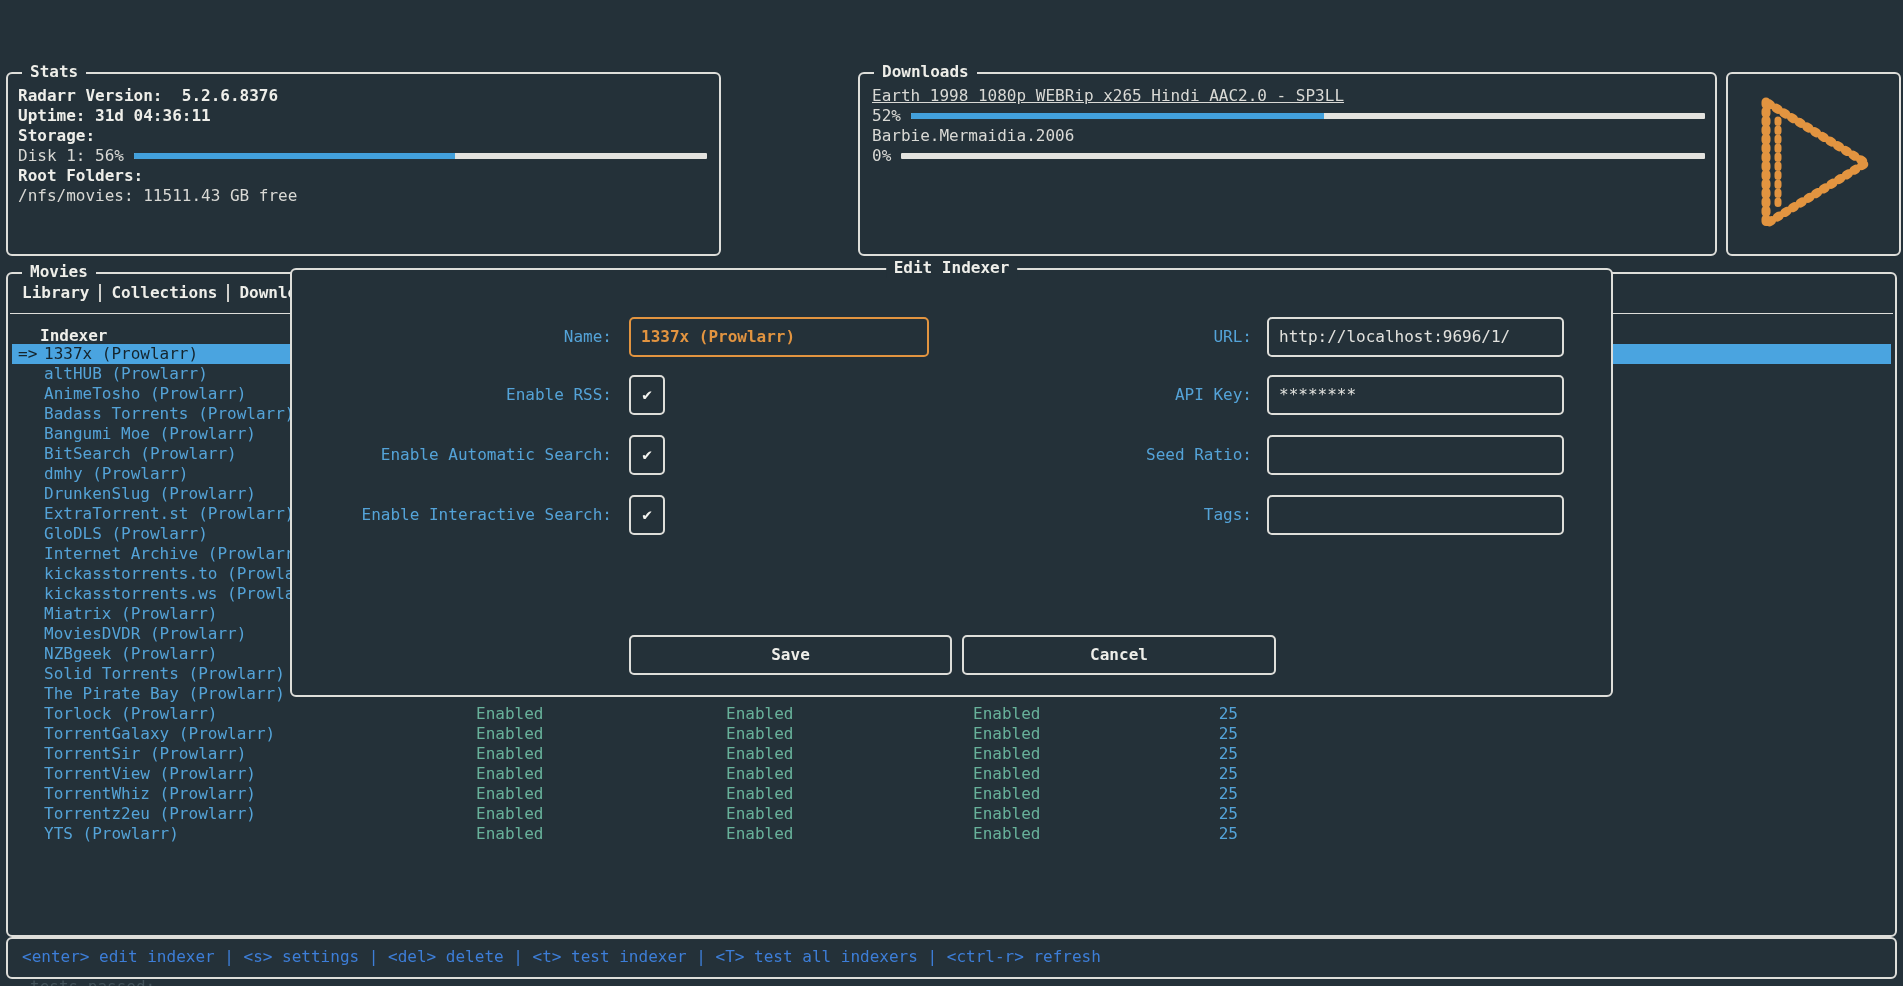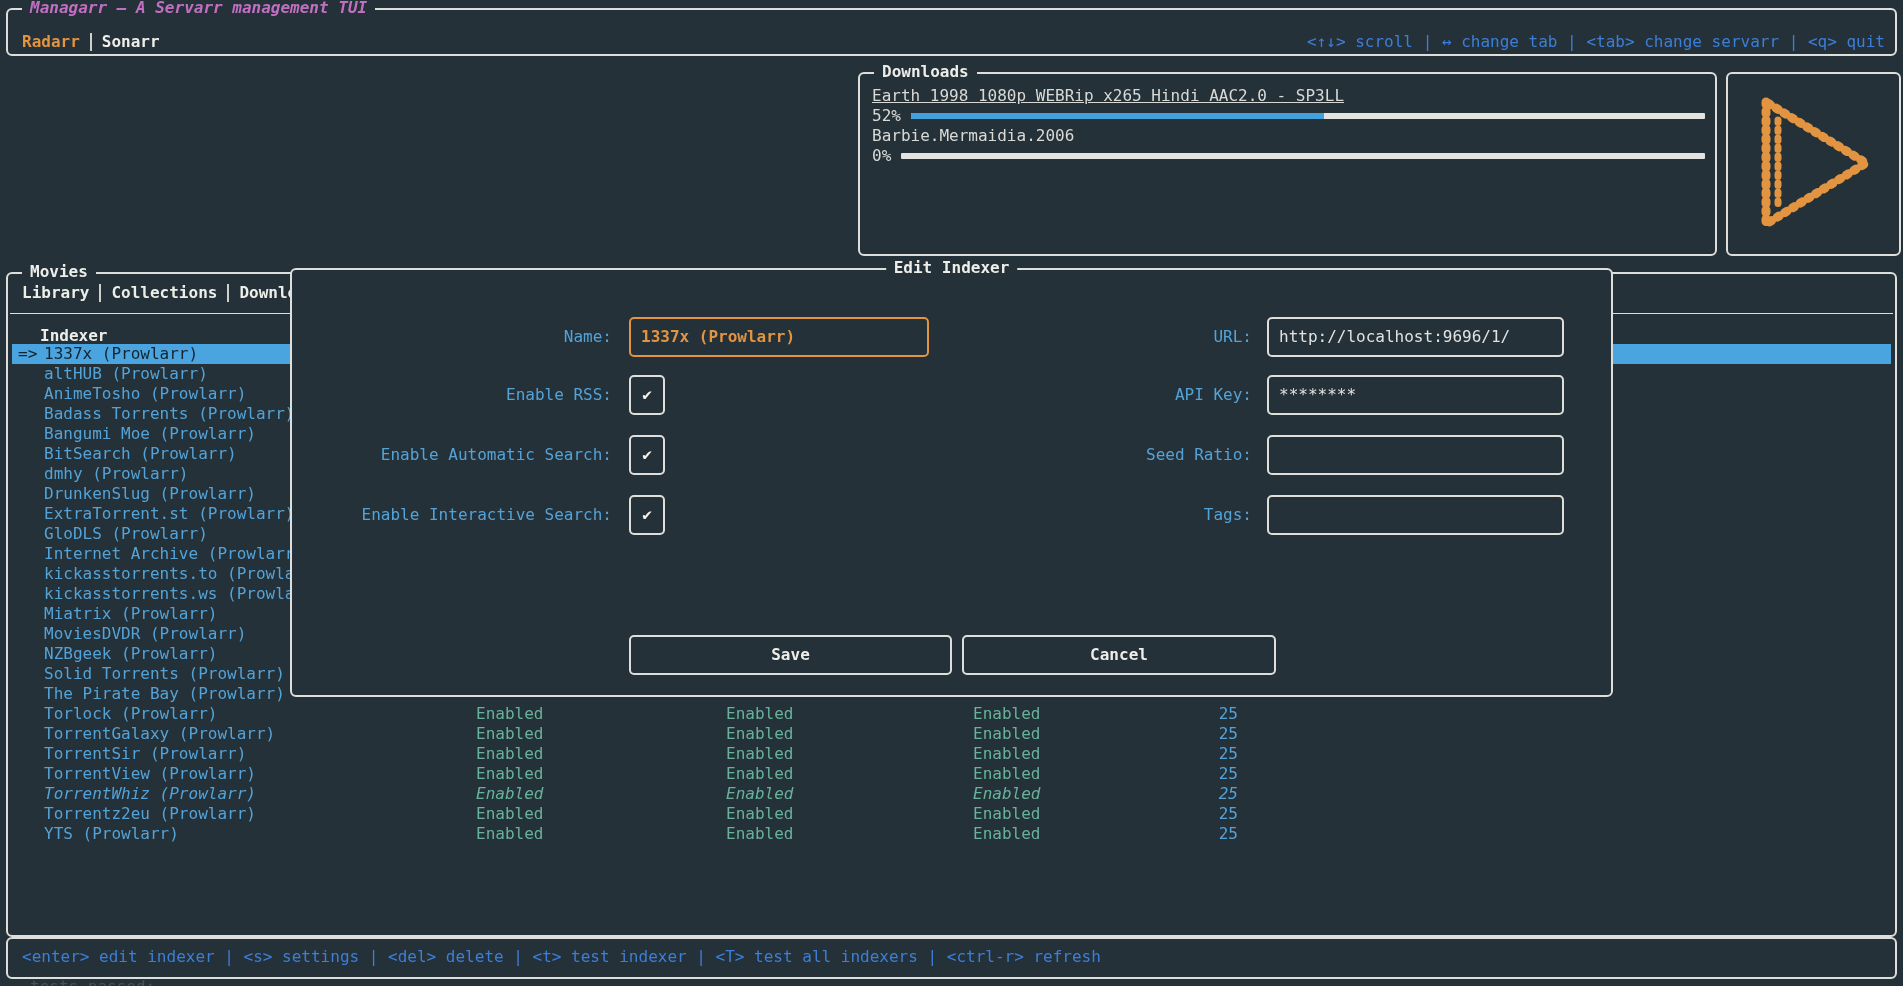--- a/index.html
+++ b/index.html
@@ -41,30 +41,33 @@
     text-align:center;line-height:36px;font-weight:bold;color:#f2f2ee;}
   .mbtn{position:absolute;height:40px;box-sizing:border-box;border:2px solid #dededa;border-radius:5px;
     text-align:center;line-height:36px;font-weight:bold;color:#eeeee9;cursor:pointer;}
   .clipped{position:absolute;left:30px;top:977px;color:#42525a;height:20px;line-height:20px;white-space:pre;}
 </style>
 </head>
 <body>
 
 <div id="screen">
 
-  <div class="panel" style="left:6px;top:8px;width:1887px;height:44px;">
-    <span class="ptitle" style="color:var(--magenta);font-style:italic;">Managarr – A Servarr management TUI</span>
-    <div class="tabsrow" style="left:14px;top:22px;">
-      <span class="tab active">Radarr</span>
-      <span class="vdiv"></span>
-      <span class="tab">Sonarr</span>
+
+  <div class="panel" style="left:6px;top:72px;width:711px;height:180px;">
+    <span class="ptitle">Stats</span>
+    <div class="row bold" style="left:10px;top:12px;">Radarr Version:  5.2.6.8376</div>
+    <div class="row bold" style="left:10px;top:32px;">Uptime: 31d 04:36:11</div>
+    <div class="row bold" style="left:10px;top:52px;">Storage:</div>
+    <div class="row flexrow" style="left:10px;top:72px;right:12px;">
+      <span>Disk 1: 56%</span>
+      <span class="gauge"><span class="fill" style="width: 56%;"></span></span>
     </div>
-    <span class="keybinds" style="right:10px;top:22px;">&lt;↑↓&gt; scroll | ↔ change tab | &lt;tab&gt; change servarr | &lt;q&gt; quit</span>
+    <div class="row bold" style="left:10px;top:92px;">Root Folders:</div>
+    <div class="row" style="left:10px;top:112px;">/nfs/movies: 11511.43 GB free</div>
   </div>
-
 
   <div class="panel" style="left:858px;top:72px;width:855px;height:180px;">
     <span class="ptitle">Downloads</span>
     <div class="row" style="left:12px;top:12px;text-decoration:underline;">Earth 1998 1080p WEBRip x265 Hindi AAC2.0 - SP3LL</div>
     <div class="row flexrow" style="left:12px;top:32px;right:10px;">
       <span>52%</span>
       <span class="gauge"><span class="fill" style="width: 52%;"></span></span>
     </div>
     <div class="row" style="left:12px;top:52px;">Barbie.Mermaidia.2006</div>
     <div class="row flexrow" style="left:12px;top:72px;right:10px;">
@@ -107,21 +110,21 @@
         <div class="irow" style="top: 310px;"><span class="cname">kickasstorrents.ws (Prowlarr)</span></div>
         <div class="irow" style="top: 330px;"><span class="cname">Miatrix (Prowlarr)</span></div>
         <div class="irow" style="top: 350px;"><span class="cname">MoviesDVDR (Prowlarr)</span></div>
         <div class="irow" style="top: 370px;"><span class="cname">NZBgeek (Prowlarr)</span></div>
         <div class="irow" style="top: 390px;"><span class="cname">Solid Torrents (Prowlarr)</span></div>
         <div class="irow" style="top: 410px;"><span class="cname">The Pirate Bay (Prowlarr)</span></div>
         <div class="irow" style="top: 430px;"><span class="cname">Torlock (Prowlarr)</span><span class="ccell c1">Enabled</span><span class="ccell c2">Enabled</span><span class="ccell c3">Enabled</span><span class="cprio">25</span></div>
         <div class="irow" style="top: 450px;"><span class="cname">TorrentGalaxy (Prowlarr)</span><span class="ccell c1">Enabled</span><span class="ccell c2">Enabled</span><span class="ccell c3">Enabled</span><span class="cprio">25</span></div>
         <div class="irow" style="top: 470px;"><span class="cname">TorrentSir (Prowlarr)</span><span class="ccell c1">Enabled</span><span class="ccell c2">Enabled</span><span class="ccell c3">Enabled</span><span class="cprio">25</span></div>
         <div class="irow" style="top: 490px;"><span class="cname">TorrentView (Prowlarr)</span><span class="ccell c1">Enabled</span><span class="ccell c2">Enabled</span><span class="ccell c3">Enabled</span><span class="cprio">25</span></div>
-        <div class="irow" style="top: 510px; font-style: italic;"><span class="cname">TorrentWhiz (Prowlarr)</span><span class="ccell c1">Enabled</span><span class="ccell c2">Enabled</span><span class="ccell c3">Enabled</span><span class="cprio">25</span></div>
+        <div class="irow" style="top: 510px;"><span class="cname">TorrentWhiz (Prowlarr)</span><span class="ccell c1">Enabled</span><span class="ccell c2">Enabled</span><span class="ccell c3">Enabled</span><span class="cprio">25</span></div>
         <div class="irow" style="top: 530px;"><span class="cname">Torrentz2eu (Prowlarr)</span><span class="ccell c1">Enabled</span><span class="ccell c2">Enabled</span><span class="ccell c3">Enabled</span><span class="cprio">25</span></div>
         <div class="irow" style="top: 550px;"><span class="cname">YTS (Prowlarr)</span><span class="ccell c1">Enabled</span><span class="ccell c2">Enabled</span><span class="ccell c3">Enabled</span><span class="cprio">25</span></div>
       </div>
   </div>
 
   <div class="panel" style="left:290px;top:268px;width:1319px;height:425px;z-index:10;">
     <span class="ptitle" style="left:50%;transform:translateX(-50%);">Edit Indexer</span>
 
     <span class="mlabel" style="left:0;width:320px;top:57px;">Name:</span>
     <div class="tinput focus" style="left:337px;top:47px;width:300px;">1337x (Prowlarr)</div>

